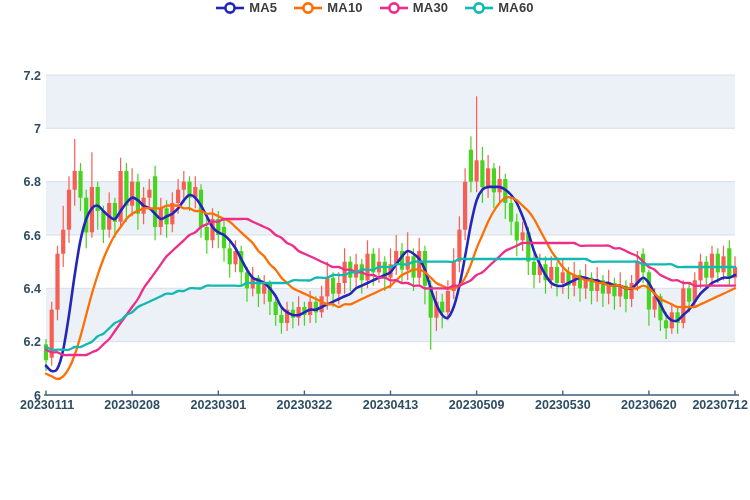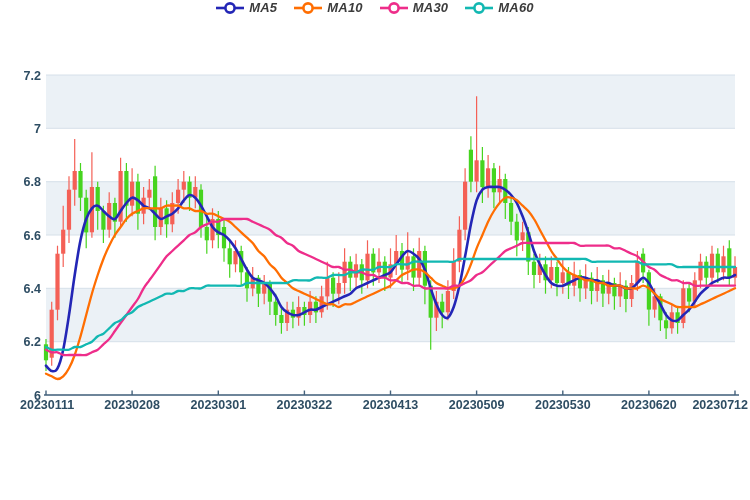--- a/index.html
+++ b/index.html
@@ -2,21 +2,21 @@
 <html><head>
 <meta charset="utf-8">
 <style>
   html,body{margin:0;padding:0;background:#ffffff;width:750px;height:500px;overflow:hidden;
     font-family:"Liberation Sans","DejaVu Sans",sans-serif;}
   .chart-wrap{position:relative;width:750px;height:500px;background:#ffffff;}
   .chart-svg{position:absolute;left:0;top:0;}
   .legend{position:absolute;left:0;top:440;width:750px;display:flex;justify-content:center;
     align-items:center;gap:17px;}
   .legend-item{display:flex;align-items:center;gap:5px;cursor:pointer;}
-  .legend-label{font-size:13px;font-weight:600;color:#3c3c3c;letter-spacing:.2px;font-style:italic;}
+  .legend-label{font-size:13px;font-weight:600;color:#3c3c3c;letter-spacing:.2px;}
   text.axis-lbl{font-size:12.5px;font-weight:600;fill:#2e4d63;}
 </style>
 </head>
 <body>
 
 <div class="chart-wrap">
   <svg class="chart-svg" width="750" height="500">
     <g>
         <rect x="46" y="75" width="689" height="53.33333333333337" fill="#ebf1f6"></rect>
         <rect x="46" y="181.66666666666674" width="689" height="53.33333333333337" fill="#ebf1f6"></rect>

